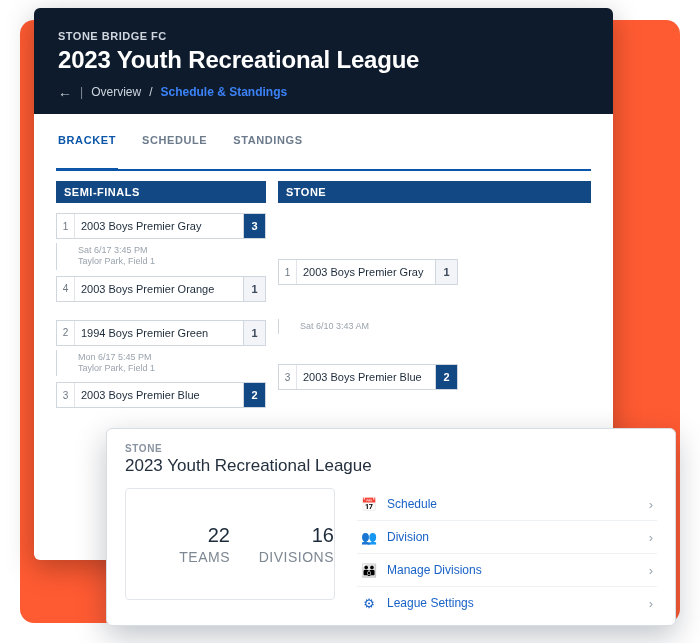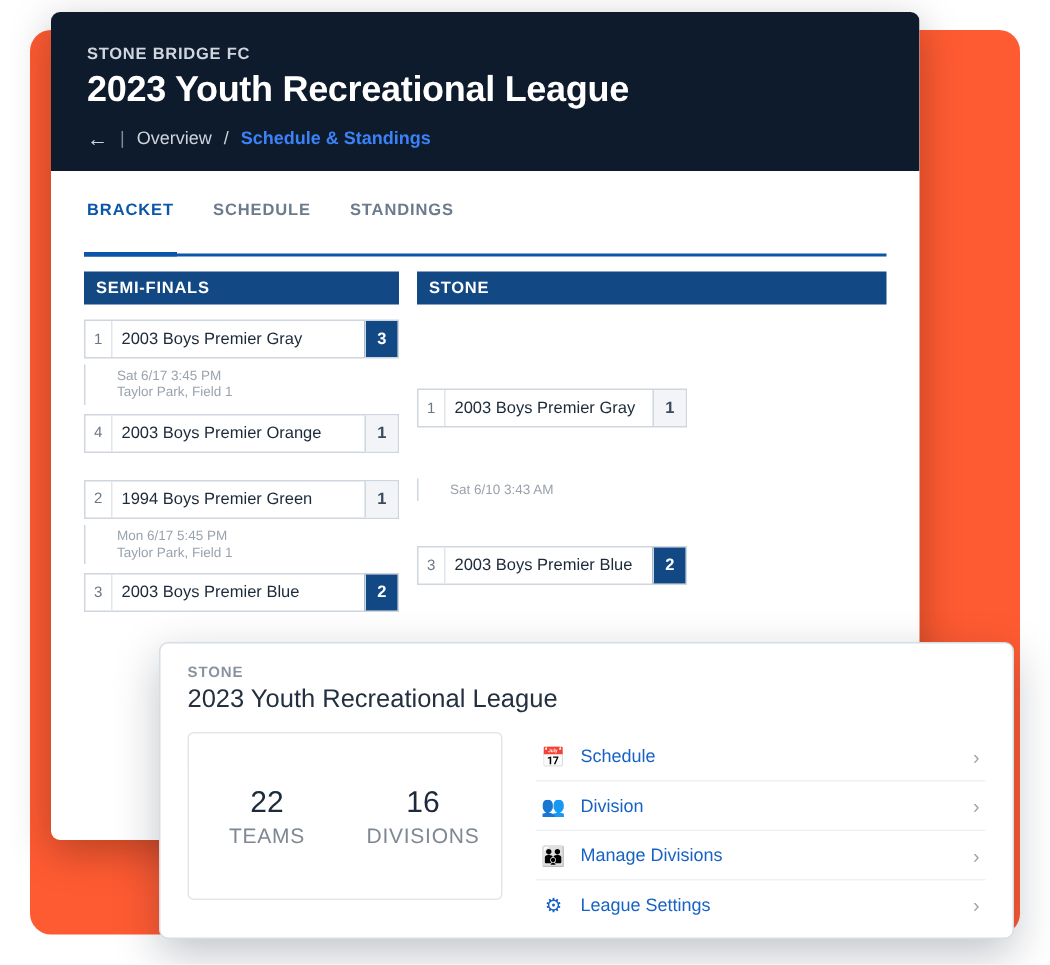--- a/index.html
+++ b/index.html
@@ -33,21 +33,21 @@
   .matchmeta { font-size: 9px; color: #9aa3ad; line-height: 1.25; padding: 2px 0 2px 21px; border-left: 1px solid #d0d6dd; margin: 0 0 6px 0; }
   .match-block { margin-bottom: 14px; }
   .winner-chip { margin-top: 118px; background: #87d65f; border: 1px solid #6bbf43; color: #17321a; font-size: 11px; font-weight: 700; padding: 6px 10px; border-radius: 2px; }
   .c2-left { width: 180px; }
   .c2-right { flex: 1; }
   .league-card { position: absolute; left: 106px; top: 428px; width: 570px; background: #fff; border: 1px solid #d8dde3; border-radius: 6px; box-shadow: 0 10px 30px rgba(4,20,40,.25); padding: 14px 18px 6px; }
   .lc-label { font-size: 10px; letter-spacing: .6px; color: #8893a0; font-weight: 600; }
   .lc-title { font-size: 17px; color: #24303f; margin: 2px 0 12px; }
   .lc-body { display: flex; gap: 22px; }
   .stats { border: 1px solid #e2e6eb; border-radius: 4px; display: flex; width: 210px; height: 112px; }
-  .stat { flex: 1; display: flex; flex-direction: column; align-items: center; justify-content: center; }
+  .stat { flex: 1; display: flex; flex-direction: column; align-items: flex-end; justify-content: center; }
   .stat .num { font-size: 20px; font-weight: 400; color: #1c2a3a; }
   .stat .lbl { font-size: 14px; letter-spacing: .5px; color: #7e8893; margin-top: 2px; }
   .links { flex: 1; display: flex; flex-direction: column; }
   .link-row { display: flex; align-items: center; gap: 10px; padding: 8px 4px; border-top: 1px solid #eef1f4; cursor: pointer; color: #1862c6; font-size: 12px; }
   .link-row:first-child { border-top: none; }
   .link-row .li-icon { width: 16px; height: 16px; display: flex; align-items: center; justify-content: center; font-size: 13px; }
   .link-row .chev { margin-left: auto; color: #9aa5b2; font-size: 13px; }
 </style>
 </head>
 <body>

